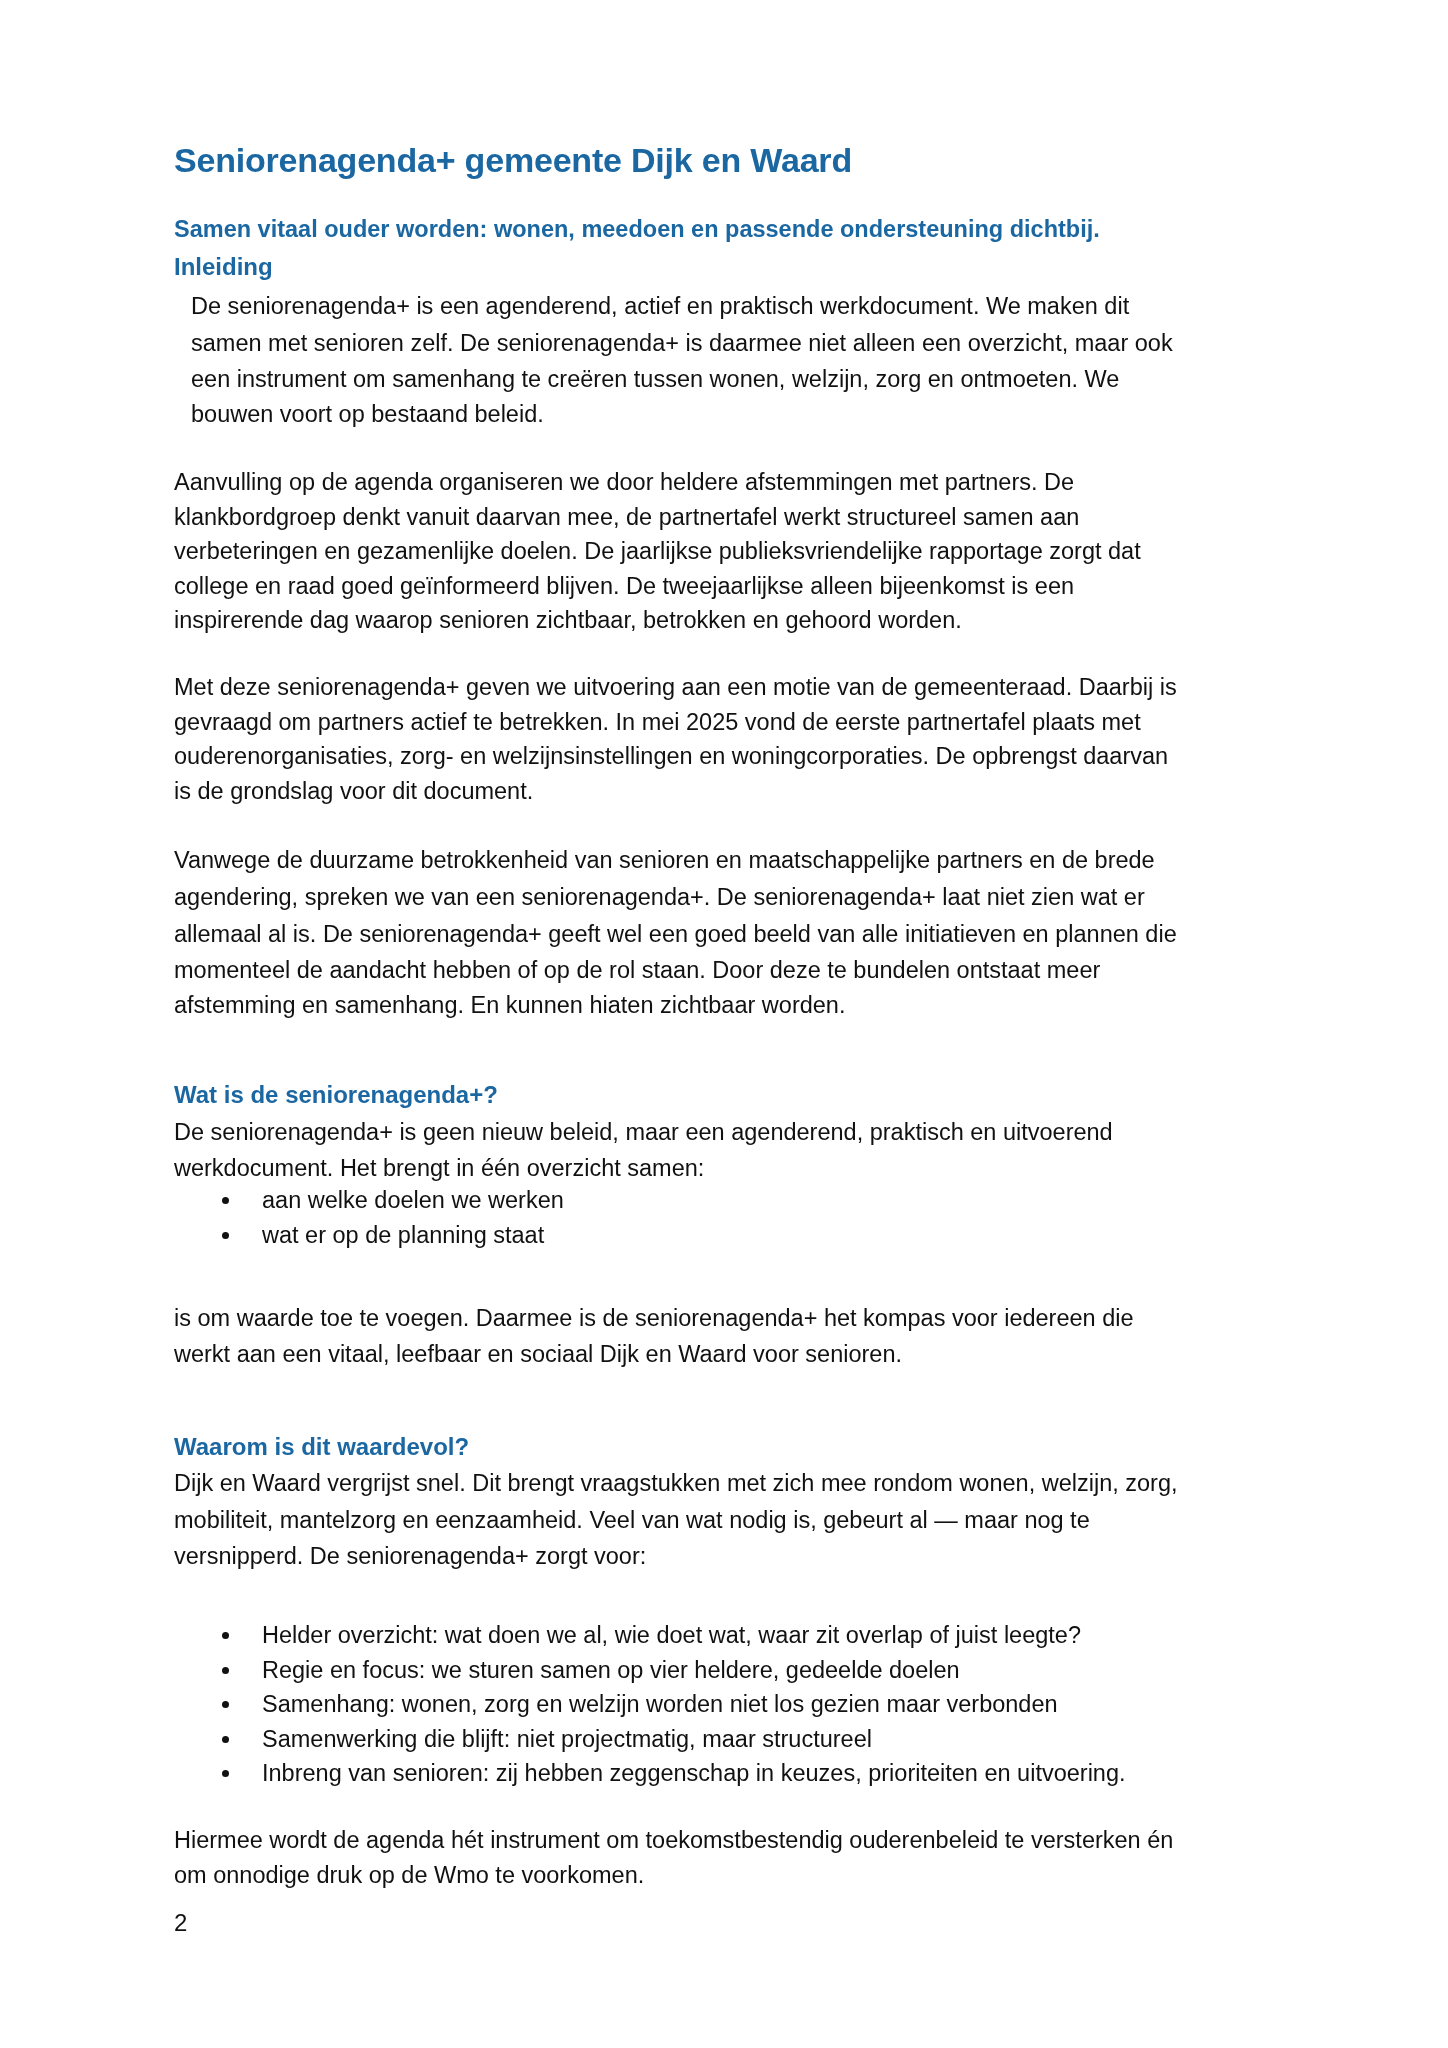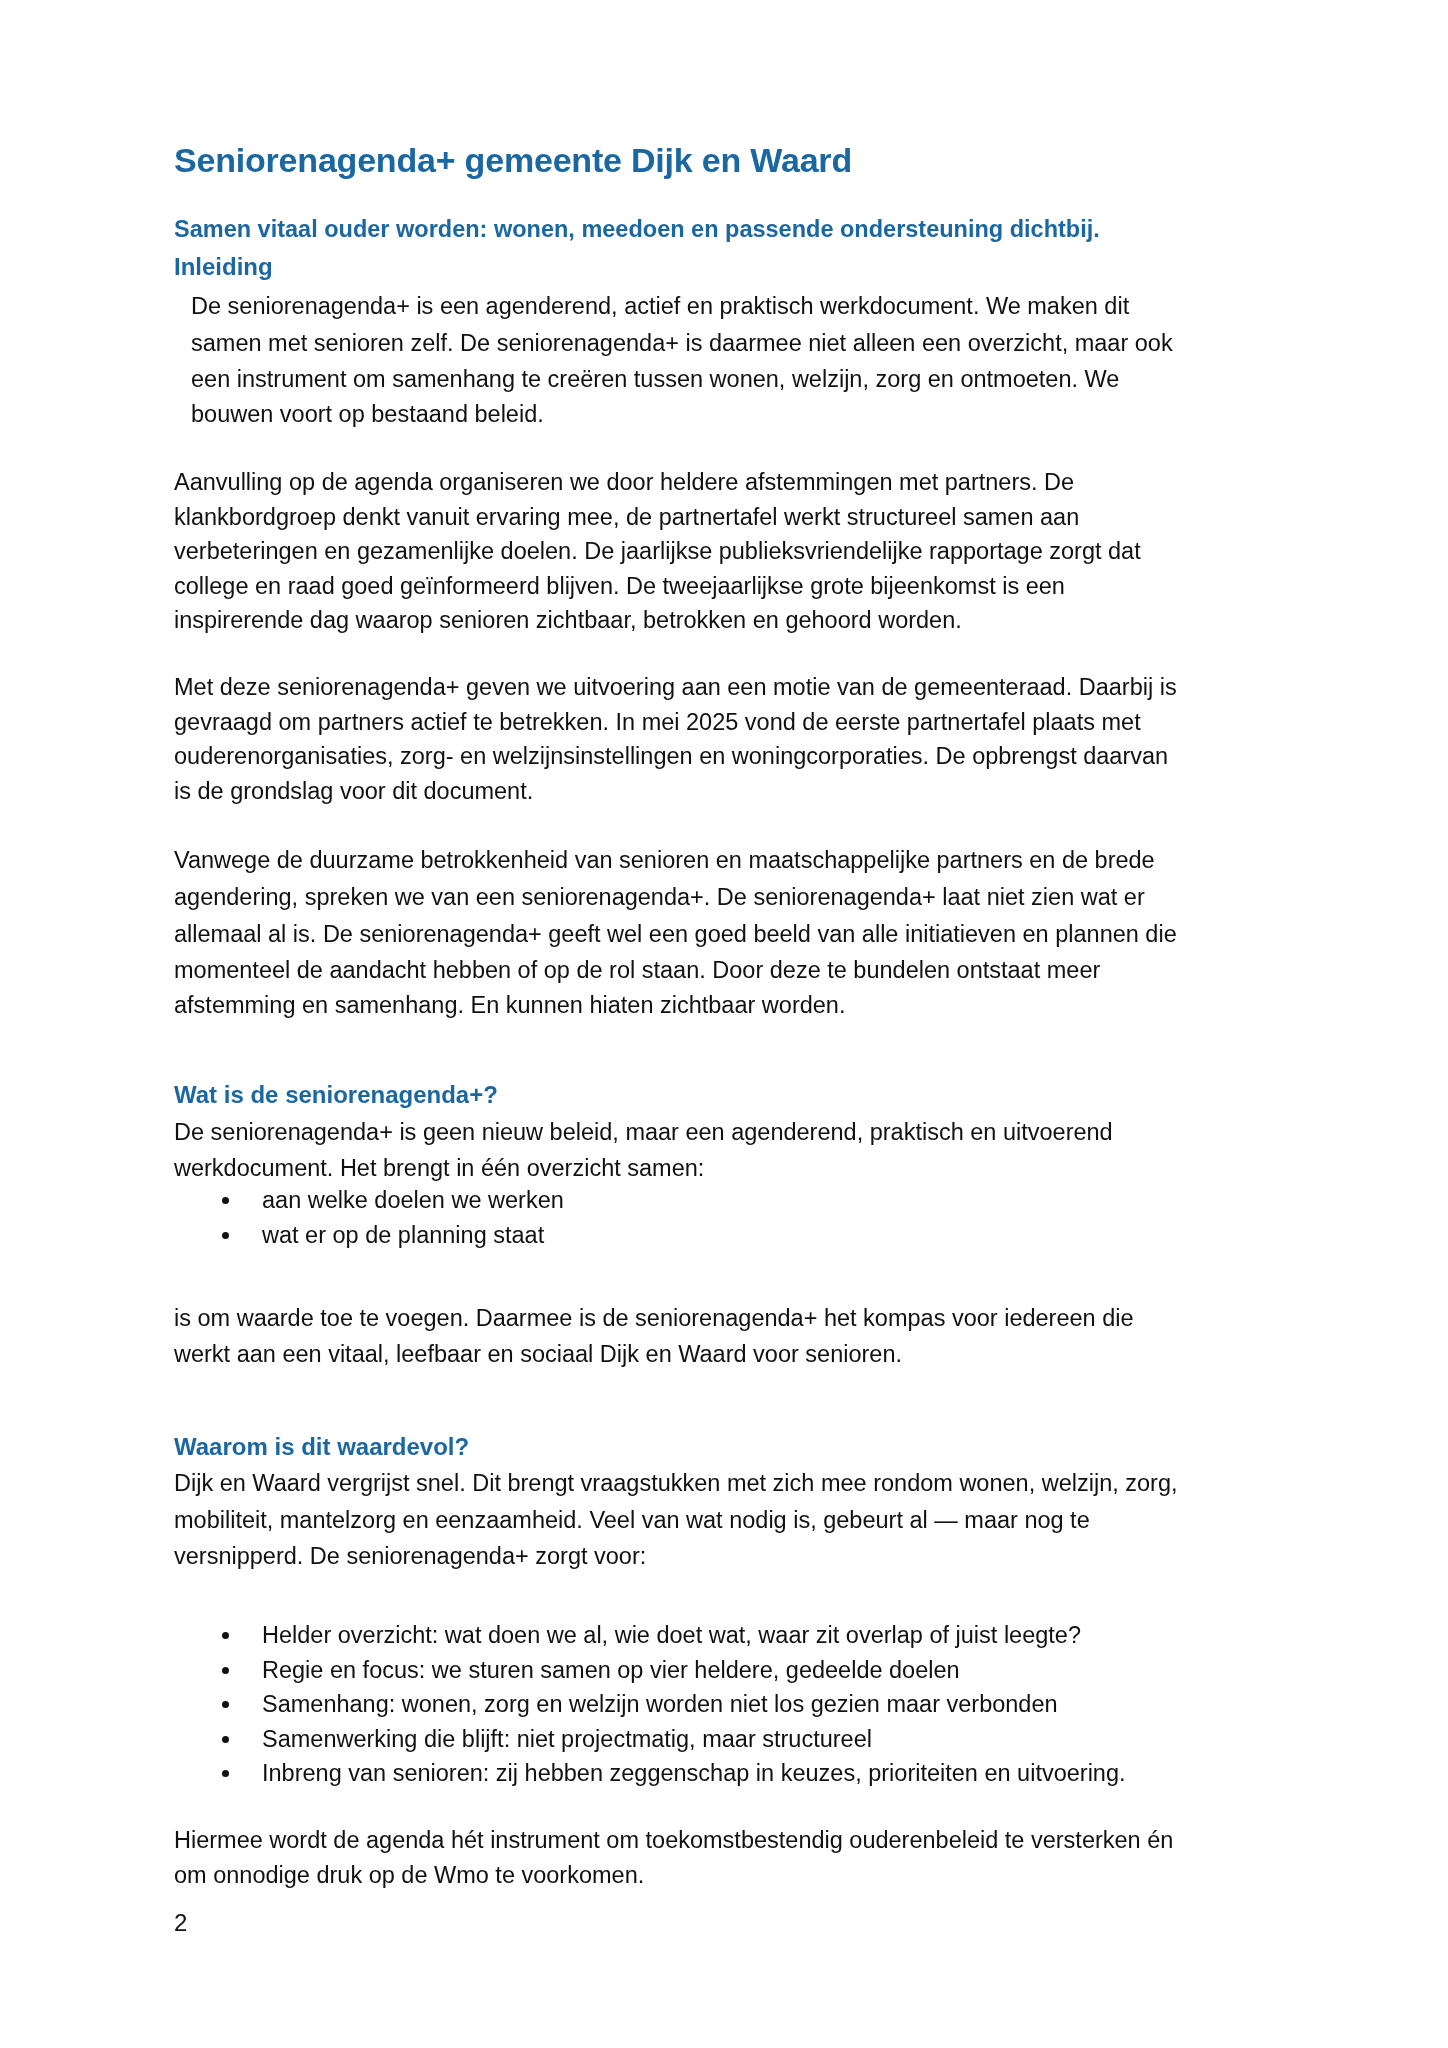--- a/index.html
+++ b/index.html
@@ -29,23 +29,23 @@
 
   <div class="blk" style="top:288px;margin-left:17px;">
     <div class="p wide">De seniorenagenda+ is een agenderend, actief en praktisch werkdocument. We maken dit</div>
     <div class="p wide">samen met senioren zelf. De seniorenagenda+ is daarmee niet alleen een overzicht, maar ook</div>
     <div class="p">een instrument om samenhang te creëren tussen wonen, welzijn, zorg en ontmoeten. We</div>
     <div class="p">bouwen voort op bestaand beleid.</div>
   </div>
 
   <div class="blk" style="top:465px;">
     <div class="p">Aanvulling op de agenda organiseren we door heldere afstemmingen met partners. De</div>
-    <div class="p">klankbordgroep denkt vanuit ervaring mee, de partnertafel werkt structureel samen aan</div>
+    <div class="p">klankbordgroep denkt vanuit daarvan mee, de partnertafel werkt structureel samen aan</div>
     <div class="p">verbeteringen en gezamenlijke doelen. De jaarlijkse publieksvriendelijke rapportage zorgt dat</div>
-    <div class="p">college en raad goed geïnformeerd blijven. De tweejaarlijkse grote bijeenkomst is een</div>
+    <div class="p">college en raad goed geïnformeerd blijven. De tweejaarlijkse alleen bijeenkomst is een</div>
     <div class="p">inspirerende dag waarop senioren zichtbaar, betrokken en gehoord worden.</div>
   </div>
 
   <div class="blk" style="top:670px;">
     <div class="p">Met deze seniorenagenda+ geven we uitvoering aan een motie van de gemeenteraad. Daarbij is</div>
     <div class="p">gevraagd om partners actief te betrekken. In mei 2025 vond de eerste partnertafel plaats met</div>
     <div class="p">ouderenorganisaties, zorg- en welzijnsinstellingen en woningcorporaties. De opbrengst daarvan</div>
     <div class="p">is de grondslag voor dit document.</div>
   </div>
 

